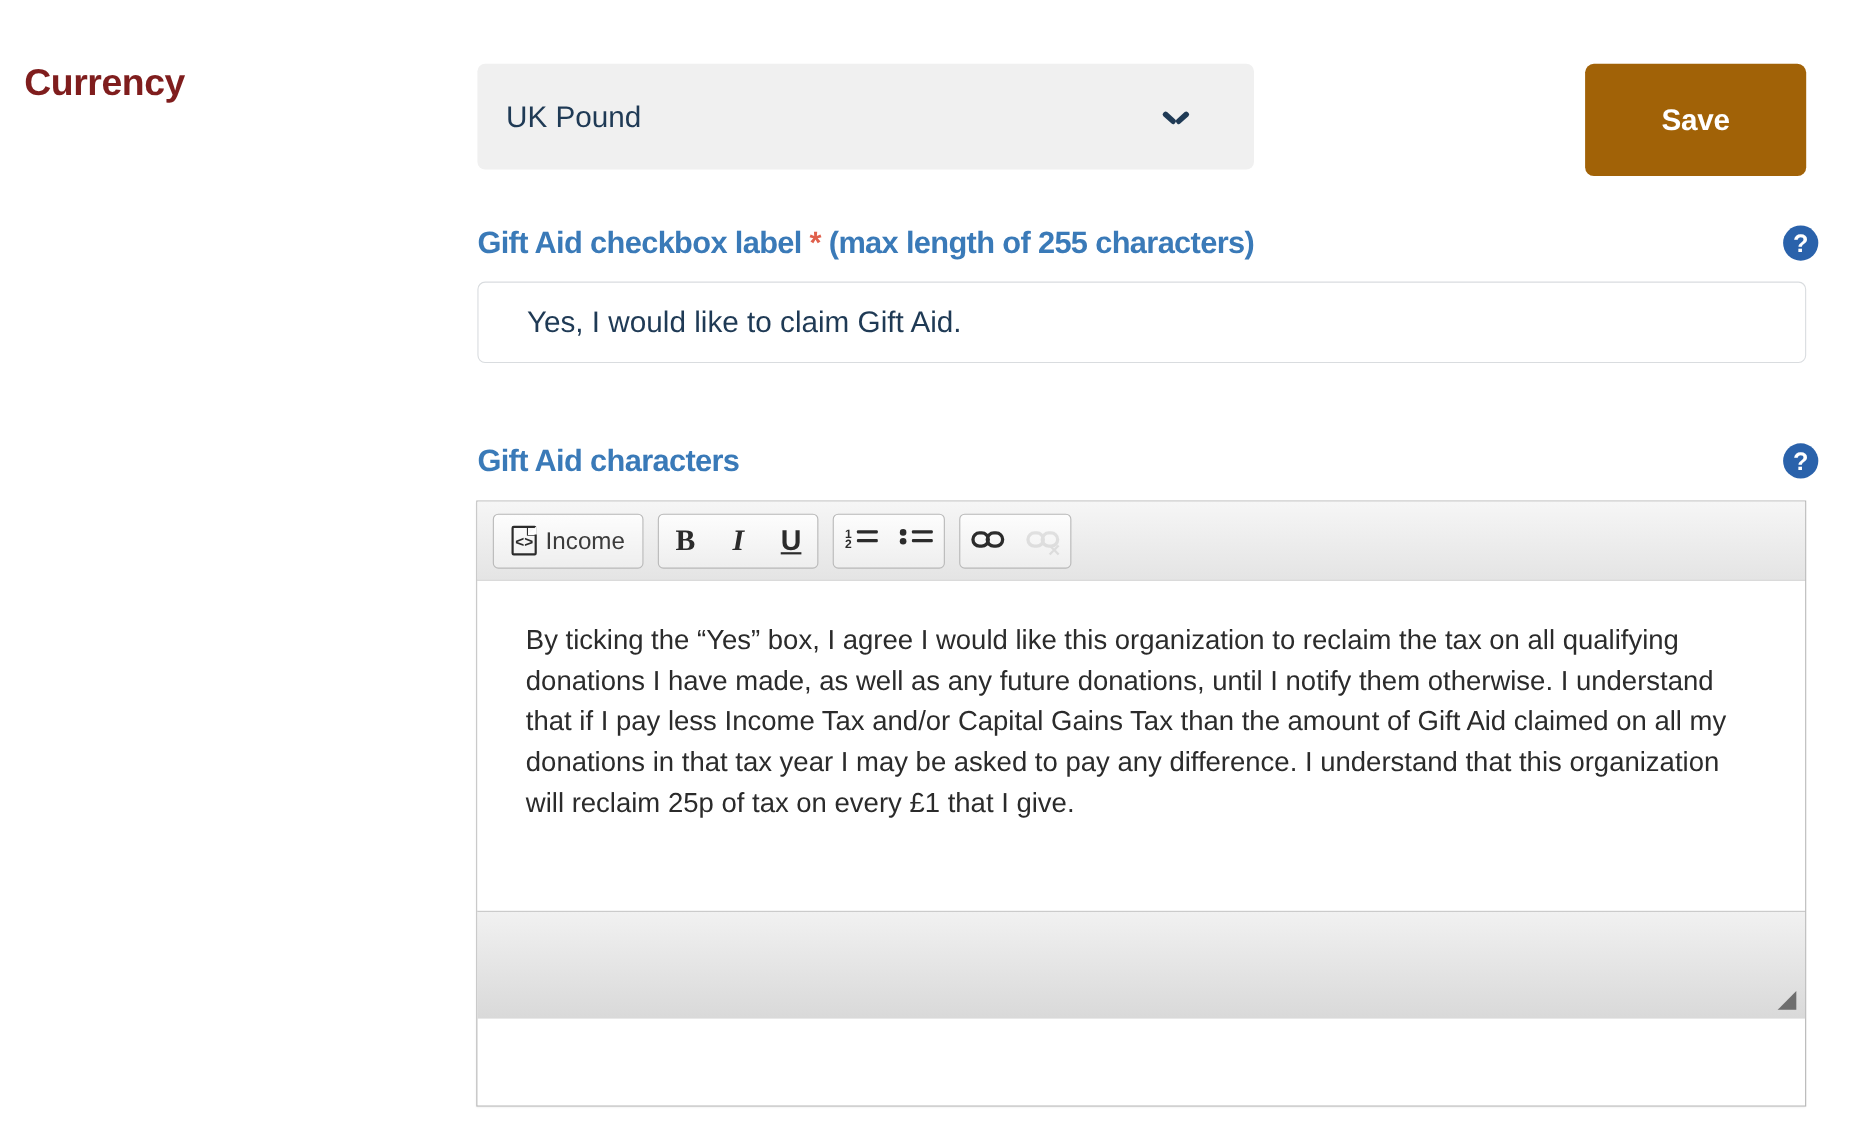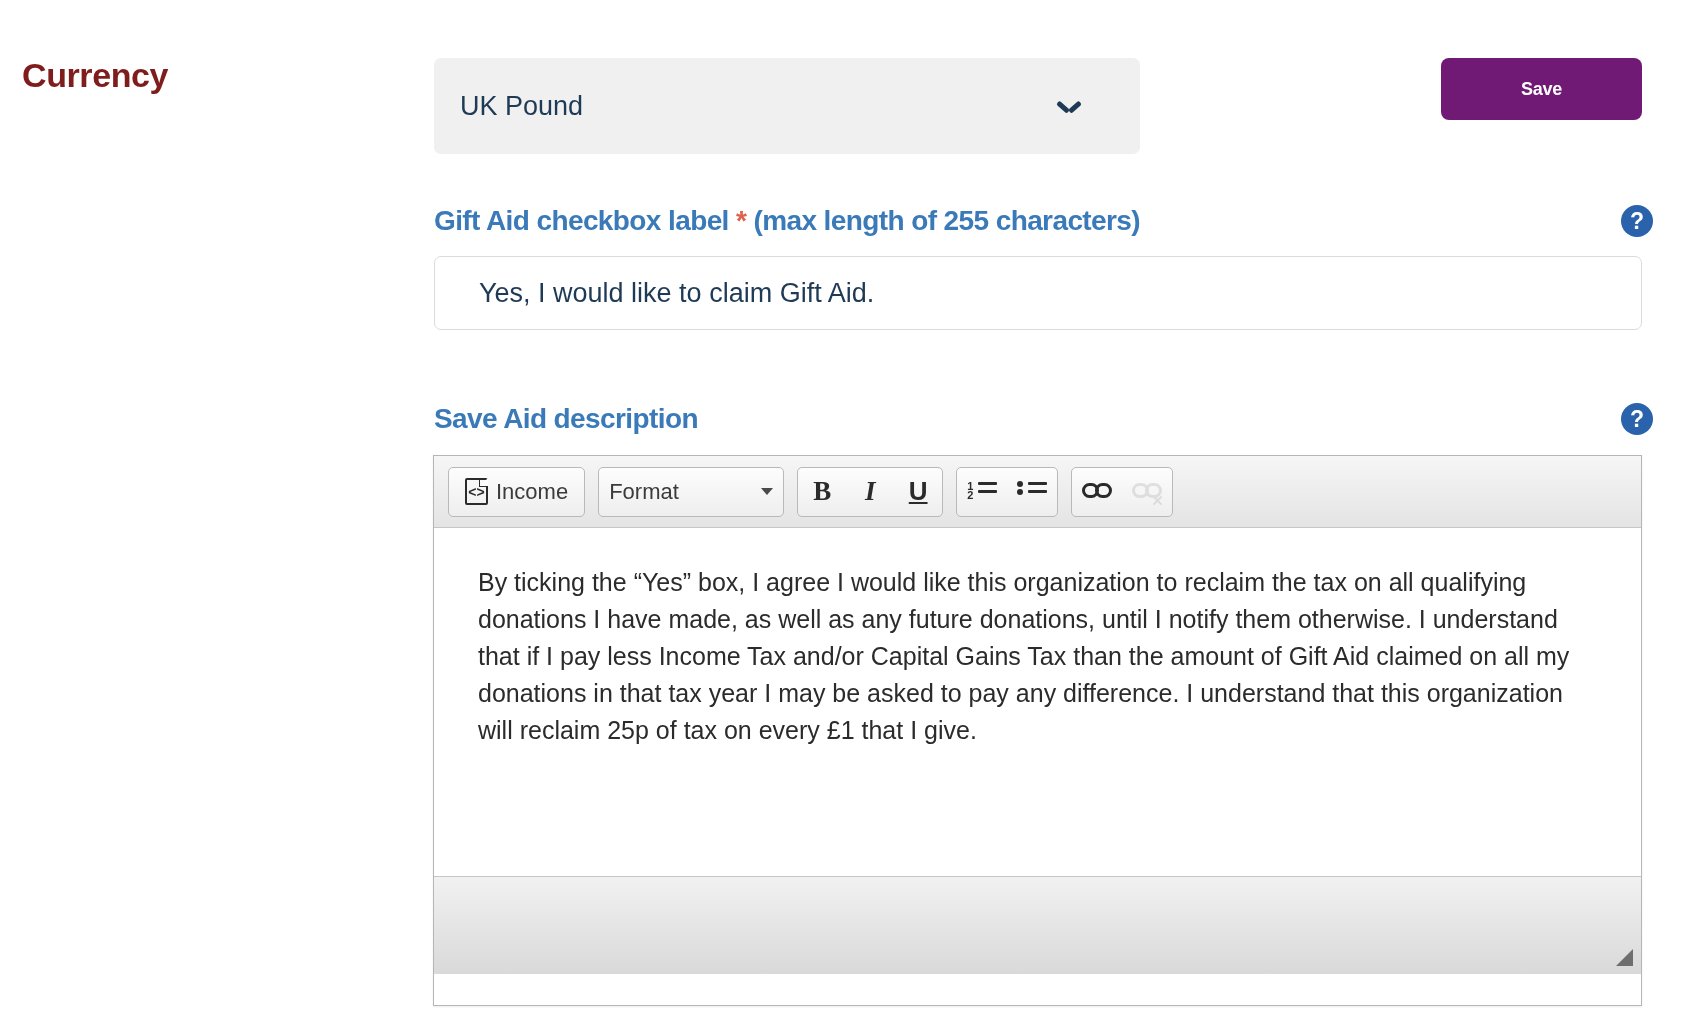--- a/index.html
+++ b/index.html
@@ -65,26 +65,26 @@
     border-radius: 2px;
   }
   .chevron-down::before { left: 0;  transform: rotate(42deg);  transform-origin: left center; }
   .chevron-down::after  { right: 0; transform: rotate(-42deg); transform-origin: right center; }
 
   #save-button {
     position: absolute;
     left: 1441px;
     top: 58px;
     width: 201px;
-    height: 62px;
-    background: #701a75;
+    height: 102px;
+    background: #a16207;
     border: none;
     border-radius: 8px;
     color: #ffffff;
-    font-size: 18px;
+    font-size: 27px;
     font-weight: bold;
     font-family: "Liberation Sans", sans-serif;
     cursor: pointer;
     letter-spacing: -0.2px;
   }
 
   
   .field-label {
     position: absolute;
     font-family: "Liberation Sans", sans-serif;
@@ -244,21 +244,21 @@
   .icon-link .lk.b { right: 0; }
   .icon-link.muted .lk { border-color: #b4b4b4; }
   .icon-link .xmark {
     position: absolute; right: -3px; bottom: -7px;
     width: 14px; height: 14px; color: #b4b4b4;
     font-size: 15px; font-weight: bold; line-height: 14px;
     font-family: "Liberation Sans", sans-serif;
   }
 
   #editor-body {
-    height: 348px;
+    height: 300px;
     background: #ffffff;
     padding: 36px 44px 0 44px;
     overflow: hidden;
   }
   #editor-body p {
     margin: 0;
     font-family: "Liberation Sans", sans-serif;
     font-size: 25px;
     line-height: 1.48;
     color: #2b2b2b;
@@ -291,40 +291,34 @@
 
 <button id="save-button">Save</button>
 
 <div class="field-label" id="label-checkbox">
   <span>Gift Aid checkbox label </span><span class="req-star">*</span><span> (max length of 255 characters)</span>
 </div>
 <div class="help-icon" id="help-checkbox">?</div>
 
 <input id="giftaid-label-input" type="text" value="Yes, I would like to claim Gift Aid." style="">
 
-<div class="field-label" id="label-description">Save Aid description</div>
+<div class="field-label" id="label-description">Gift Aid characters</div>
 <div class="help-icon" id="help-description">?</div>
 
 <div id="editor">
 
   <div id="editor-toolbar">
 
     <div class="tb-group">
       <div class="tb-btn wide">
         <span class="icon-source">&lt;&gt;</span>
         <span>Income</span>
       </div>
     </div>
 
-    <div class="tb-group">
-      <div class="tb-btn format-btn">
-        <span>Format</span>
-        <span class="caret-down"></span>
-      </div>
-    </div>
 
     <div class="tb-group">
       <div class="tb-btn">
         <span class="glyph-b">B</span>
       </div>
       <div class="tb-btn">
         <span class="glyph-i">I</span>
       </div>
       <div class="tb-btn">
         <span class="glyph-u">U</span>

